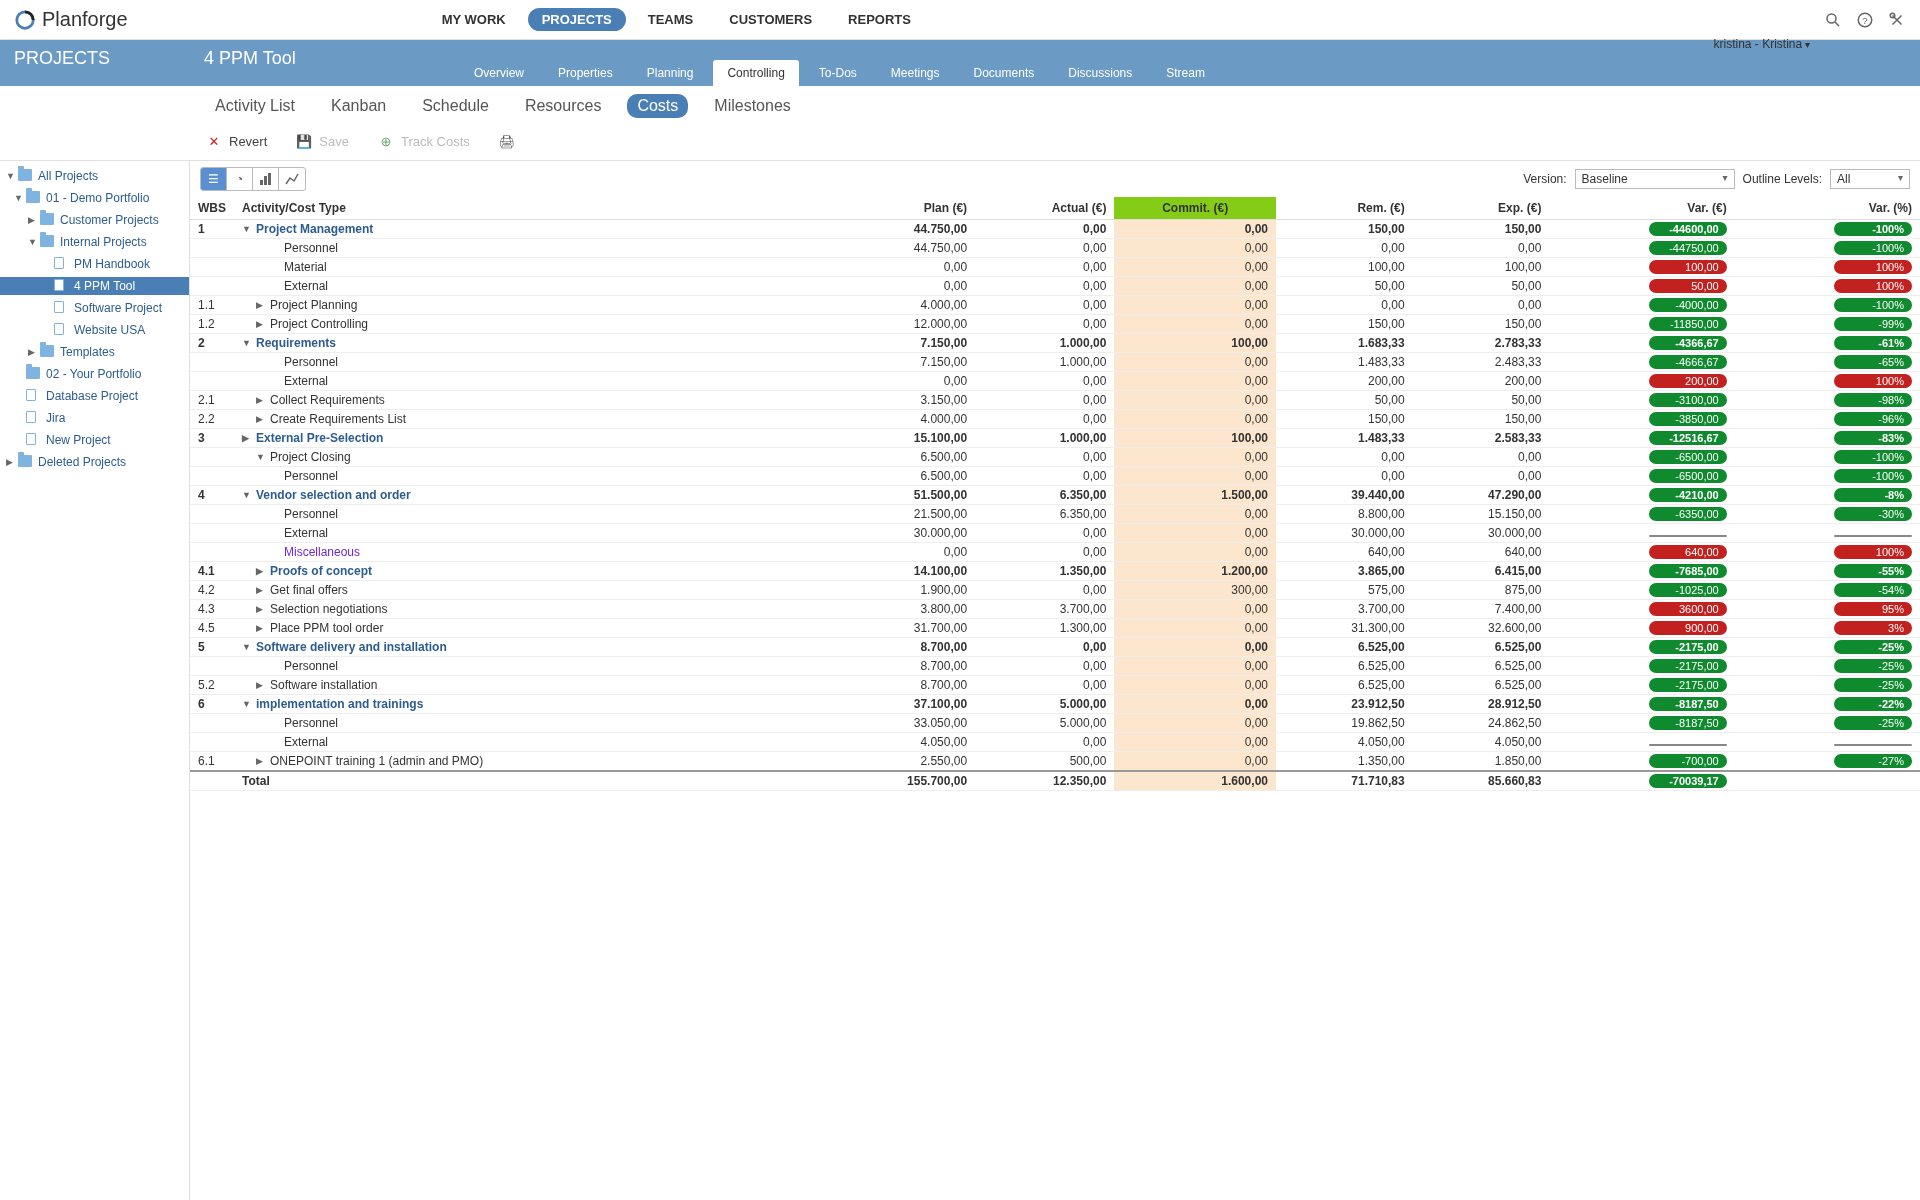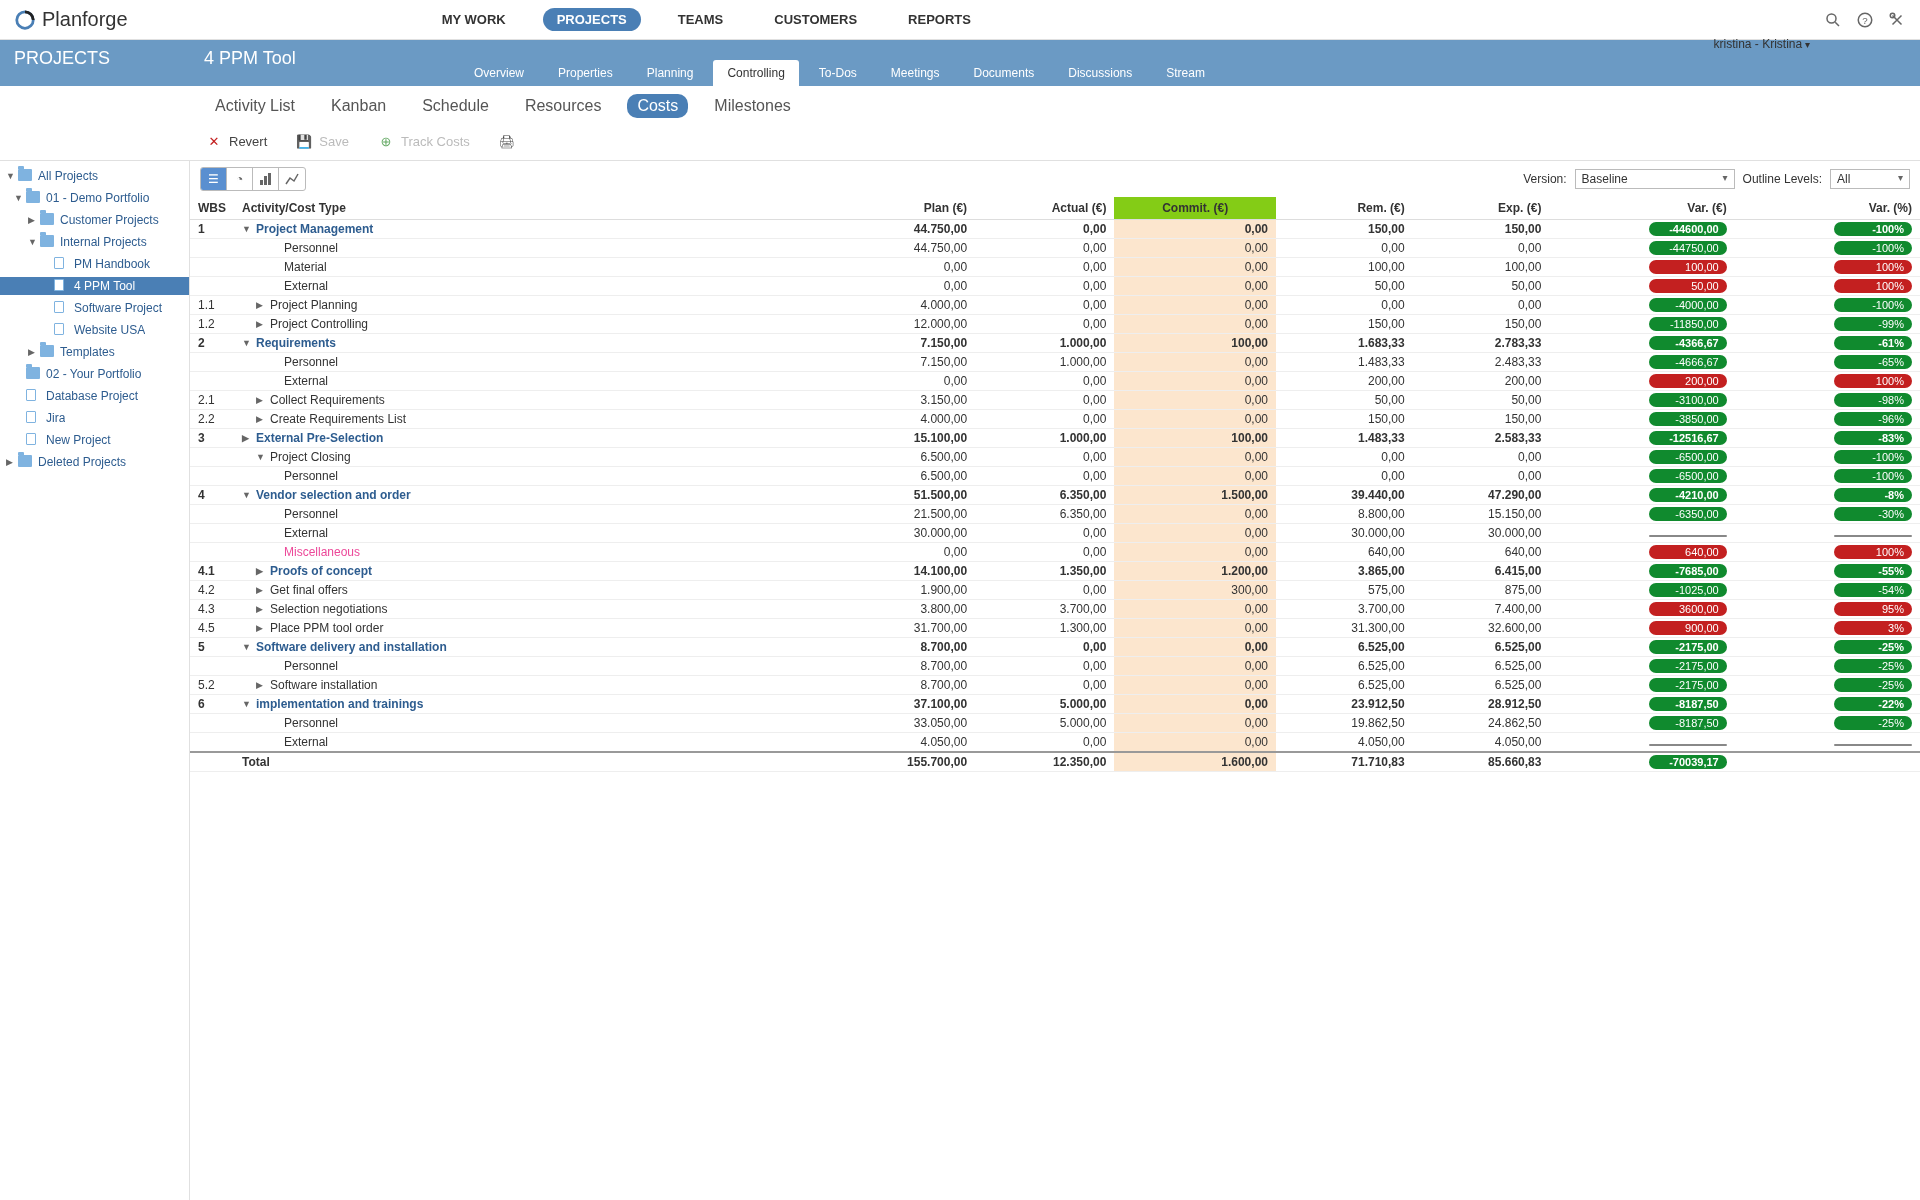--- a/index.html
+++ b/index.html
@@ -1,20 +1,20 @@
 <!DOCTYPE html>
 <html><head>
 <meta charset="utf-8">
 <style>
 * { box-sizing: border-box; margin: 0; padding: 0; }
 body { font-family: -apple-system, BlinkMacSystemFont, "Segoe UI", Arial, sans-serif; font-size: 12px; color: #333; background: #fff; }
 .header { display: flex; align-items: center; height: 40px; padding: 0 14px; border-bottom: 1px solid #e0e0e0; }
 .logo { display: flex; align-items: center; font-size: 20px; font-weight: 400; color: #333; }
 .logo svg { margin-right: 6px; }
-.topnav { display: flex; gap: 23px; margin-left: 300px; }
+.topnav { display: flex; gap: 8px; margin-left: 300px; }
 .topnav-item { font-size: 13px; font-weight: 700; color: #333; cursor: pointer; padding: 4px 14px; border-radius: 12px; }
 .topnav-item.active { background: #4a7fb5; color: #fff; }
 .header-right { margin-left: auto; display: flex; align-items: center; gap: 14px; }
 .user-menu { font-size: 12px; color: #333; cursor: pointer; margin-top: 48px; }
 .user-menu::after { content: " ▾"; font-size: 10px; }
 .icon-btn { width: 18px; height: 18px; cursor: pointer; color: #666; }
 
 .subheader { background: #6b9ac4; color: #fff; height: 46px; display: flex; align-items: flex-start; }
 .subheader-title { width: 190px; padding: 8px 14px; font-size: 18px; font-weight: 400; }
 .subheader-page { padding: 8px 14px; font-size: 18px; font-weight: 400; }
@@ -598,21 +598,21 @@
             <td>0,00</td>
             <td class="commit">0,00</td>
             <td>30.000,00</td>
             <td>30.000,00</td>
             <td><span class="pill gray"></span></td>
             <td><span class="pill gray"></span></td>
           </tr>
           <tr>
             <td class="left"></td>
             <td class="left">
-              <div class="activity-cell" style="padding-left:28px;color:#ec4899">
+              <div class="activity-cell" style="padding-left:28px;color:#6d28d9">
                 <span class="tree-arrow"></span>
                 <span>Miscellaneous</span>
               </div>
             </td>
             <td>0,00</td>
             <td>0,00</td>
             <td class="commit">0,00</td>
             <td>640,00</td>
             <td>640,00</td>
             <td><span class="pill red">640,00</span></td>
@@ -770,20 +770,36 @@
                 <span>External</span>
               </div>
             </td>
             <td>4.050,00</td>
             <td>0,00</td>
             <td class="commit">0,00</td>
             <td>4.050,00</td>
             <td>4.050,00</td>
             <td><span class="pill gray"></span></td>
             <td><span class="pill gray"></span></td>
+          </tr>
+          <tr>
+            <td class="left">6.1</td>
+            <td class="left">
+              <div class="activity-cell" style="padding-left:14px;color:#333">
+                <span class="tree-arrow">▶</span>
+                <span>ONEPOINT training 1 (admin and PMO)</span>
+              </div>
+            </td>
+            <td>2.550,00</td>
+            <td>500,00</td>
+            <td class="commit">0,00</td>
+            <td>1.350,00</td>
+            <td>1.850,00</td>
+            <td><span class="pill green">-700,00</span></td>
+            <td><span class="pill green">-27%</span></td>
           </tr>
         </tbody>
       <tfoot>
         <tr class="total">
           <td class="left"></td>
           <td class="left">Total</td>
           <td>155.700,00</td>
           <td>12.350,00</td>
           <td class="commit">1.600,00</td>
           <td>71.710,83</td>

